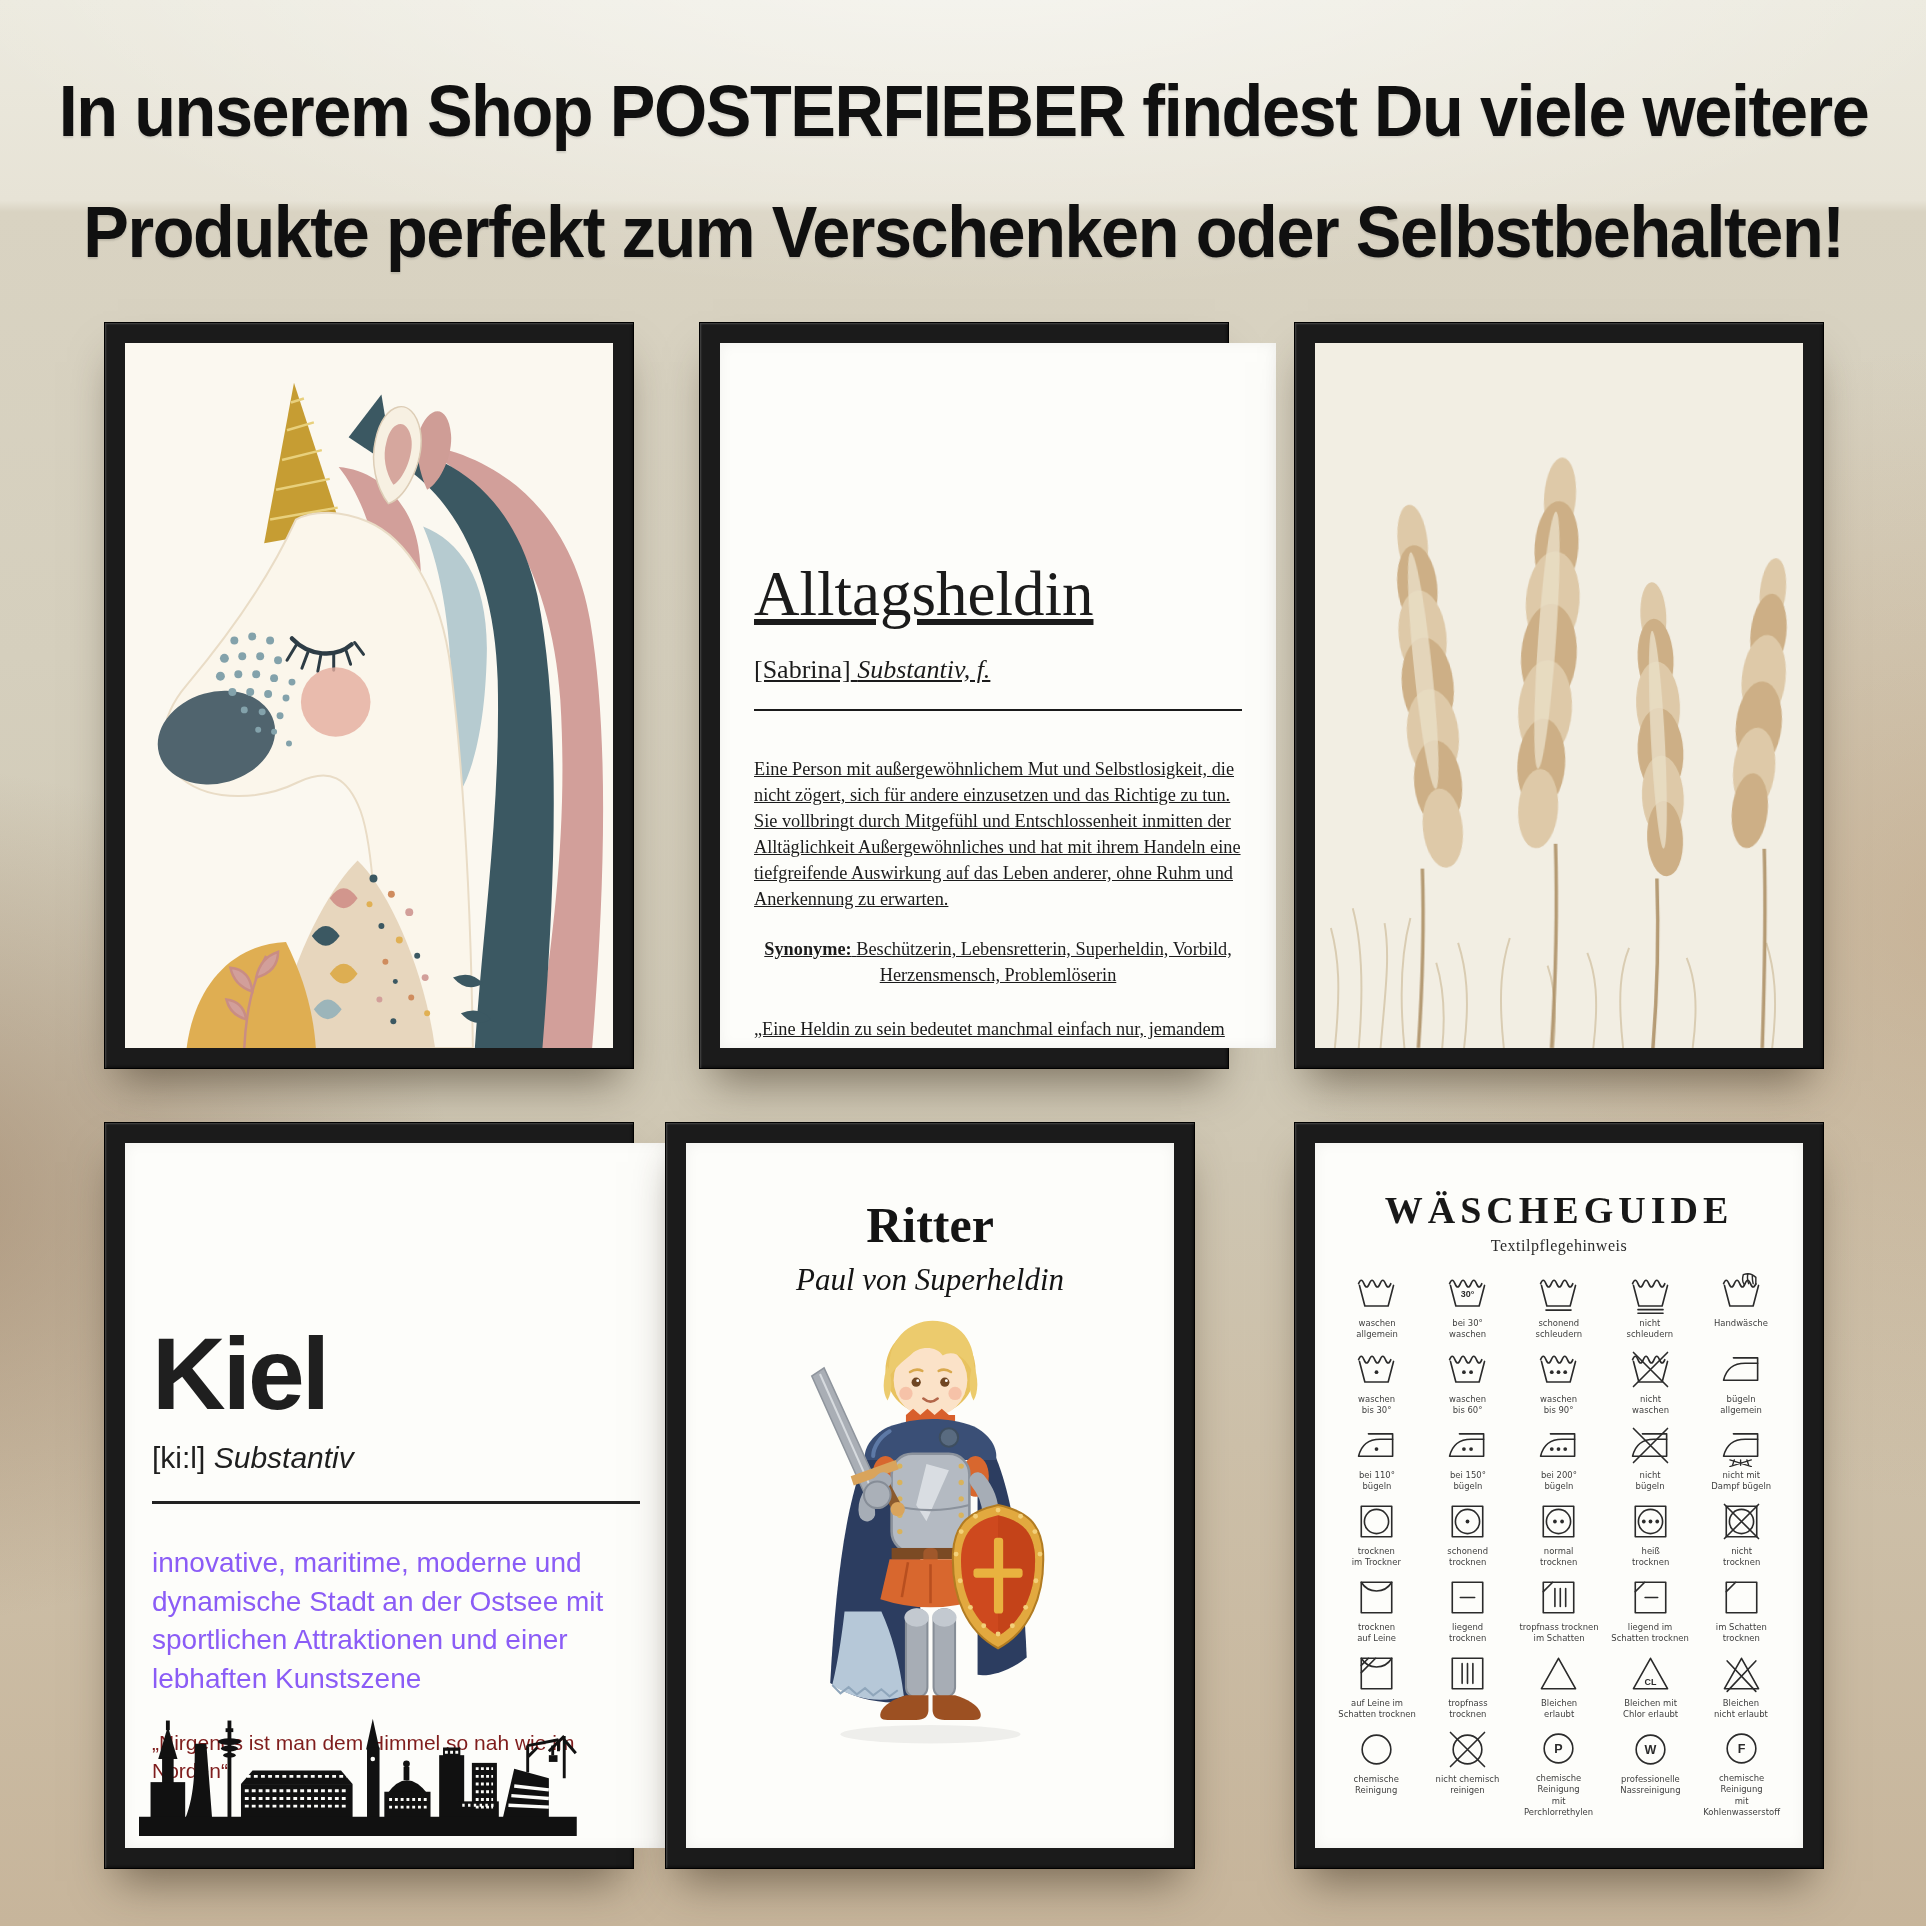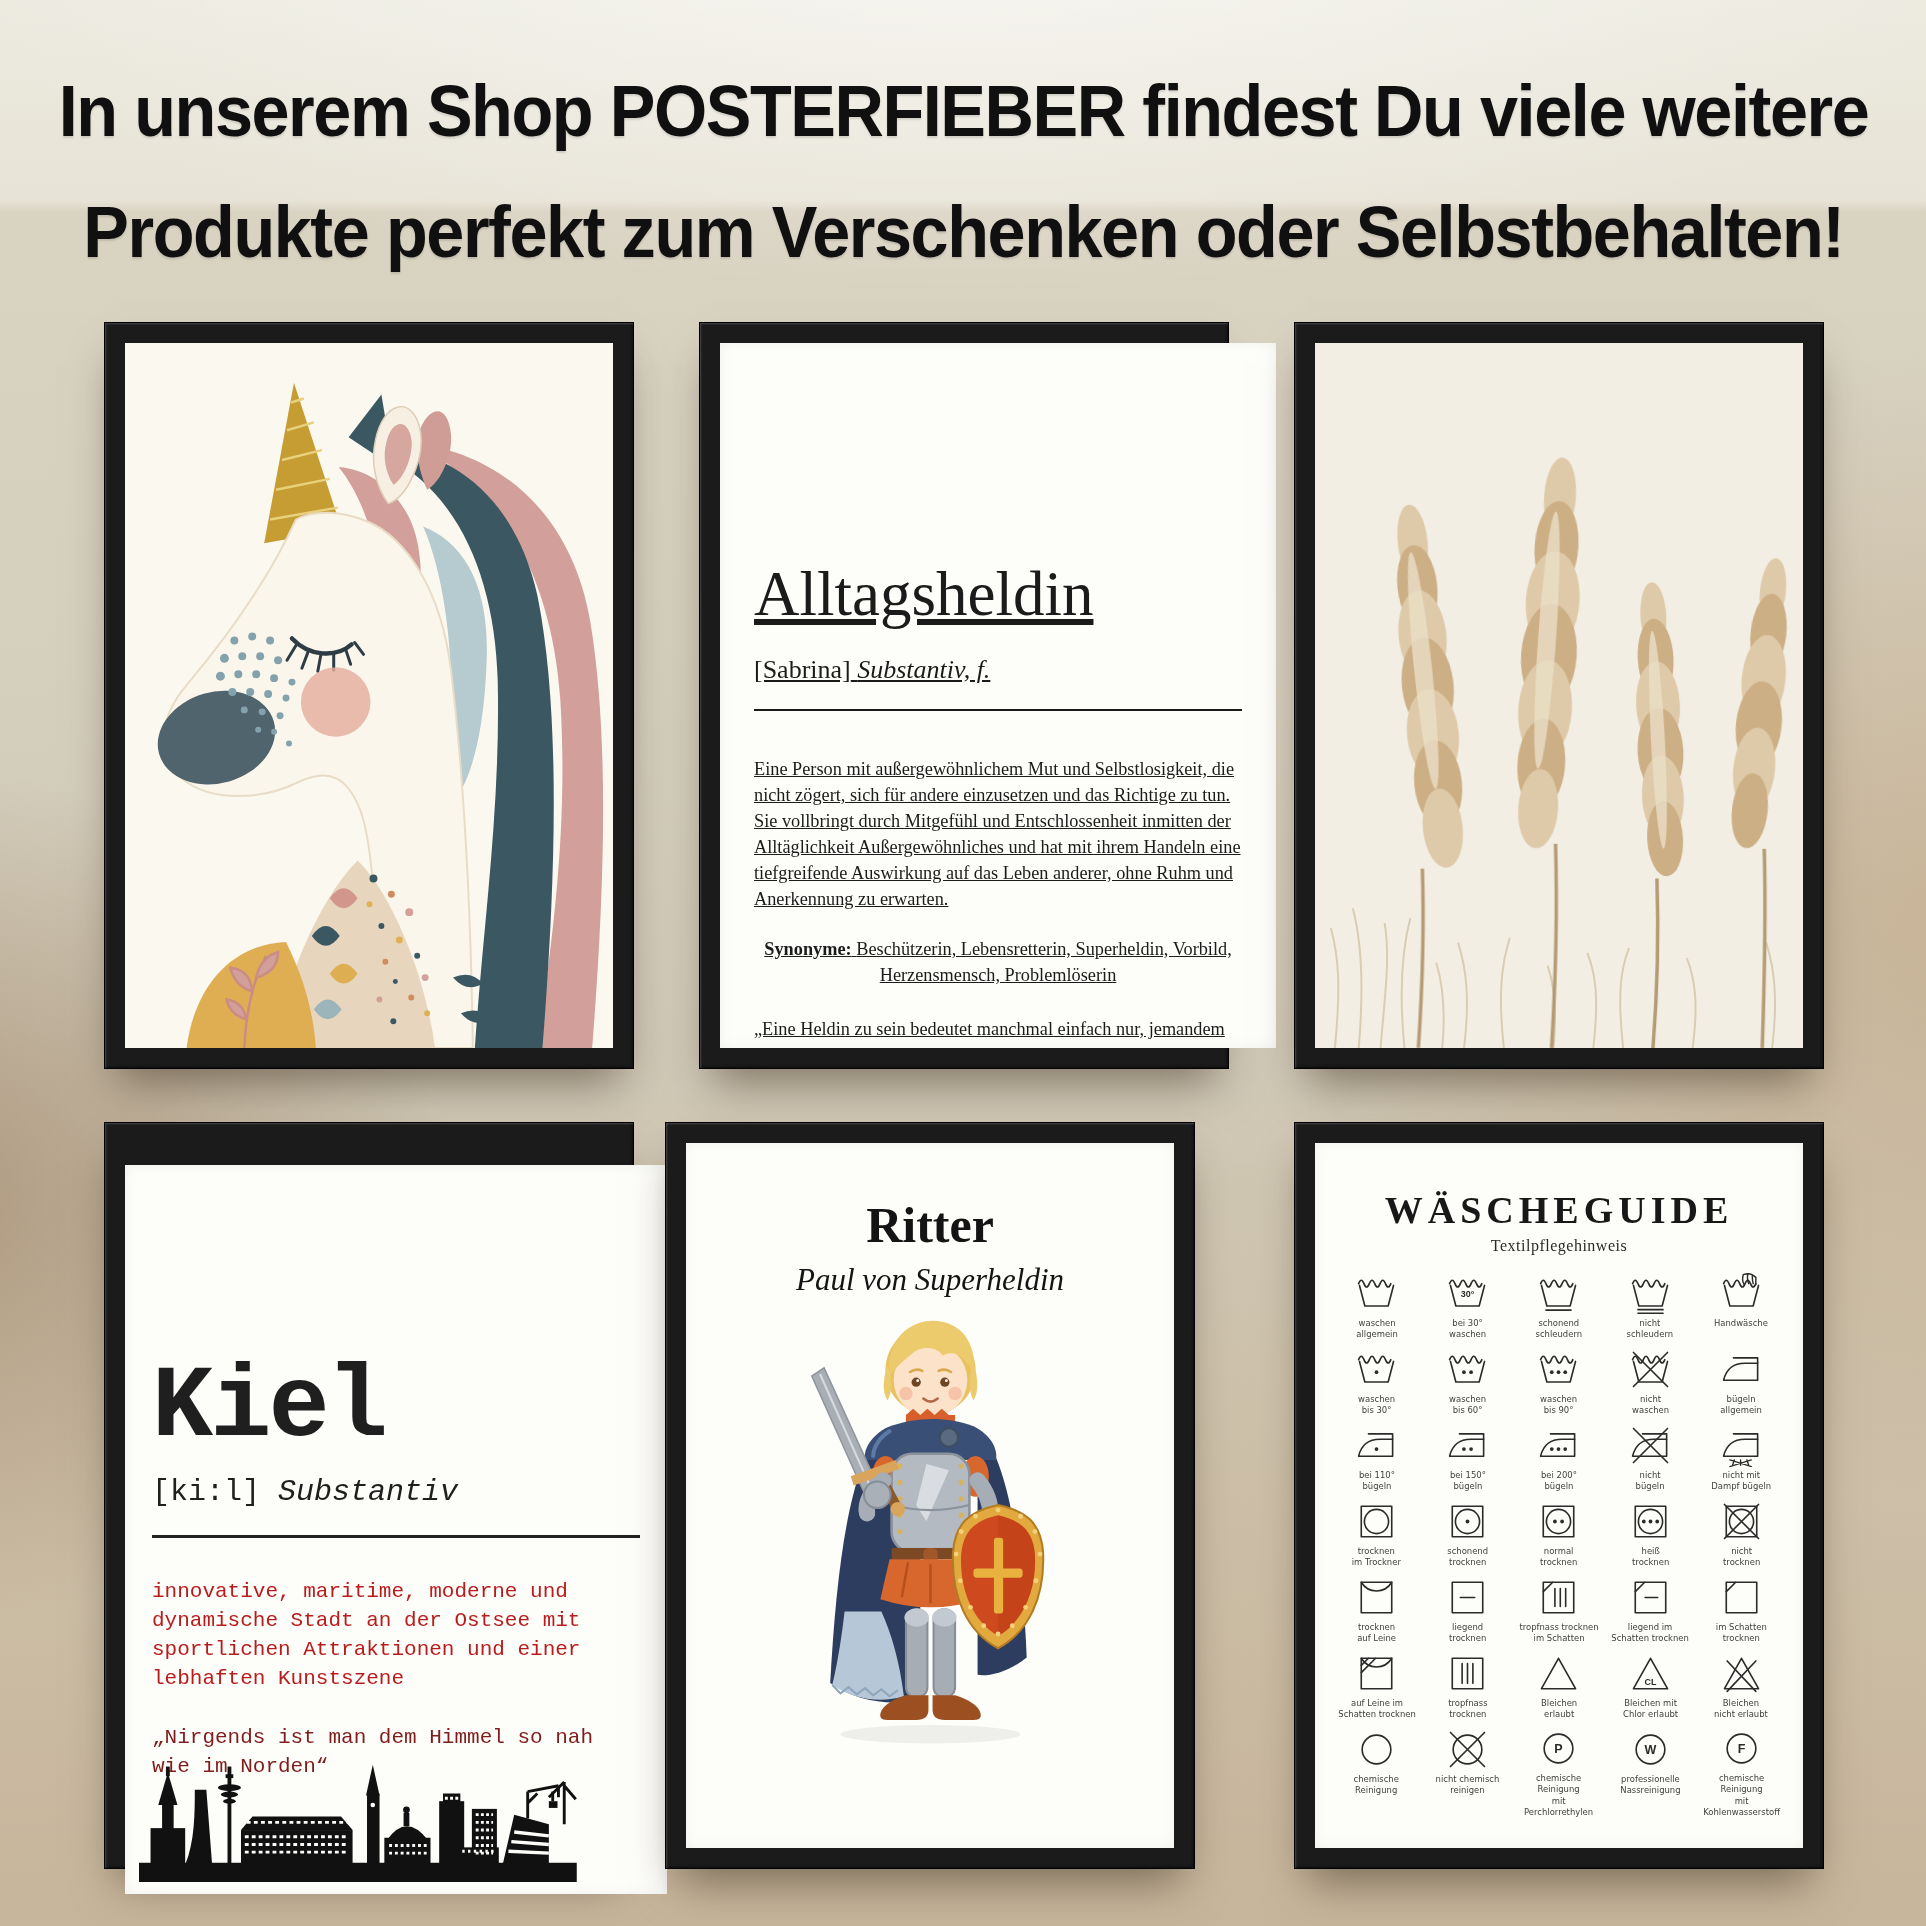--- a/index.html
+++ b/index.html
@@ -24,26 +24,26 @@
   
   .ah{font-family:"Liberation Serif",serif;color:#1b1b1b;padding:0 34px;text-decoration:underline;}
   .ah-title{margin-top:220px;font-size:63px;line-height:1;}
   .ah-sub{font-size:26px;margin-top:29px;}
   .ah-sub .it{font-style:italic;}
   .ah-rule{border:none;border-top:2.5px solid #1b1b1b;margin:24px 0 0;}
   .ah-body{font-size:18.3px;line-height:1.42;margin-top:46px;}
   .ah-syn{font-size:18.3px;line-height:1.42;margin-top:24px;text-align:center;}
   .ah-quote{font-size:18.3px;line-height:1.42;margin-top:28px;}
   
-  .ki{font-family:Liberation Mono, monospace;color:#1f1f1f;padding:12px 27px;margin-top:22px;}
+  .ki{font-family:Liberation Sans, sans-serif;color:#1f1f1f;padding:0 27px;}
   .ki-title{margin-top:180px;font-size:102px;font-weight:700;letter-spacing:-3px;line-height:1;}
   .ki-sub{font-size:30px;margin-top:16px;}
   .ki-sub .it{font-style:italic;}
   .ki-rule{border:none;border-top:3px solid #222;margin:26px 0 0;}
-  .ki-body{font-size:21px;line-height:1.38;margin-top:40px;color:#b91c1c;}
+  .ki-body{font-size:28px;line-height:1.38;margin-top:40px;color:#8b5cf6;}
   .ki-quote{font-size:21px;line-height:1.38;margin-top:30px;color:#7f1d1d;}
   .ki-skyline{position:absolute;left:14px;right:14px;bottom:12px;height:127px;}
   
   .rt{text-align:center;font-family:"Liberation Serif",serif;color:#141414;}
   .rt-title{margin-top:57px;font-size:50px;font-weight:700;line-height:1;}
   .rt-sub{font-size:31px;font-style:italic;margin-top:12px;}
   .rt-knight{margin-top:6px;}
   
   .wg{text-align:center;font-family:"Liberation Serif",serif;color:#181818;}
   .wg-title{margin-top:48px;font-size:38px;letter-spacing:5px;line-height:1;font-weight:bold;}

